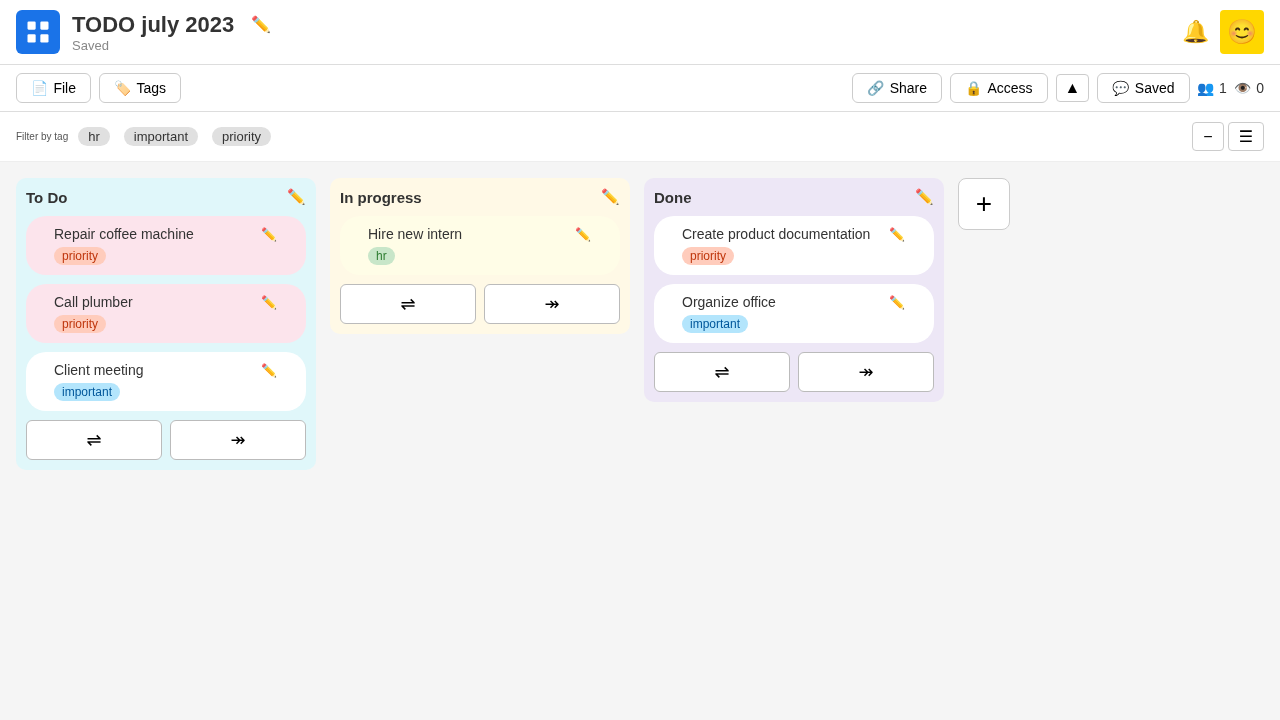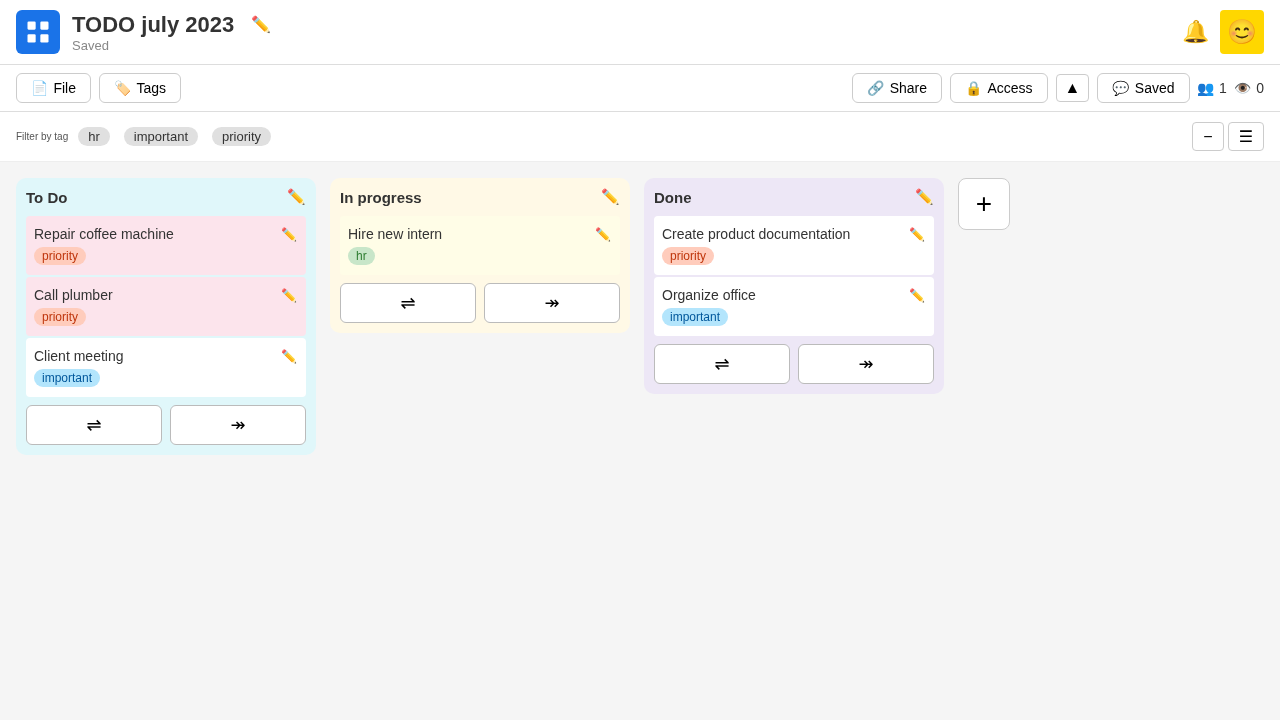--- a/index.html
+++ b/index.html
@@ -41,21 +41,21 @@
     
     .column { min-width: 300px; max-width: 310px; border-radius: 10px; padding: 10px; }
     .col-todo { background: #e0f7fa; }
     .col-inprogress { background: #fff9e6; }
     .col-done { background: #ede7f6; }
     .col-header { display: flex; align-items: center; justify-content: space-between; margin-bottom: 10px; }
     .col-title { font-size: 15px; font-weight: 600; }
     .col-edit { background: none; border: none; cursor: pointer; color: #888; font-size: 15px; }
 
     
-    .card { border-radius: 4px; padding: 10px 8px; margin-bottom: 2px; }
+    .card { border-radius: 20px; padding: 10px 28px; margin-bottom: 9px; }
     .card-pink { background: #fce4ec; }
     .card-light-blue { background: #ffffff; }
     .card-yellow { background: #fffde7; }
     .card-purple { background: #ffffff; }
     .card-header { display: flex; align-items: center; justify-content: space-between; }
     .card-title { font-size: 14px; font-weight: 500; }
     .card-edit { background: none; border: none; cursor: pointer; color: #888; font-size: 13px; }
     .card-tag { display: inline-block; padding: 2px 8px; border-radius: 10px; font-size: 12px; margin-top: 5px; }
     .tag-priority { background: #ffccbc; color: #bf360c; }
     .tag-hr { background: #c8e6c9; color: #2e7d32; }

